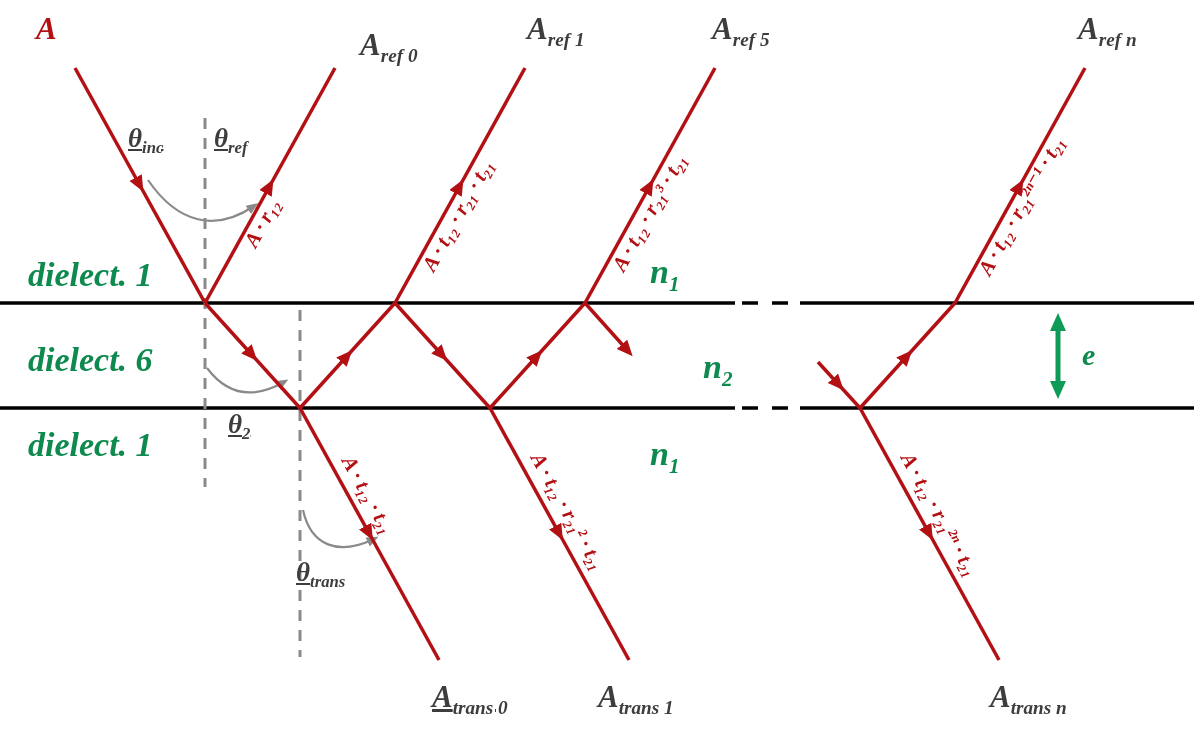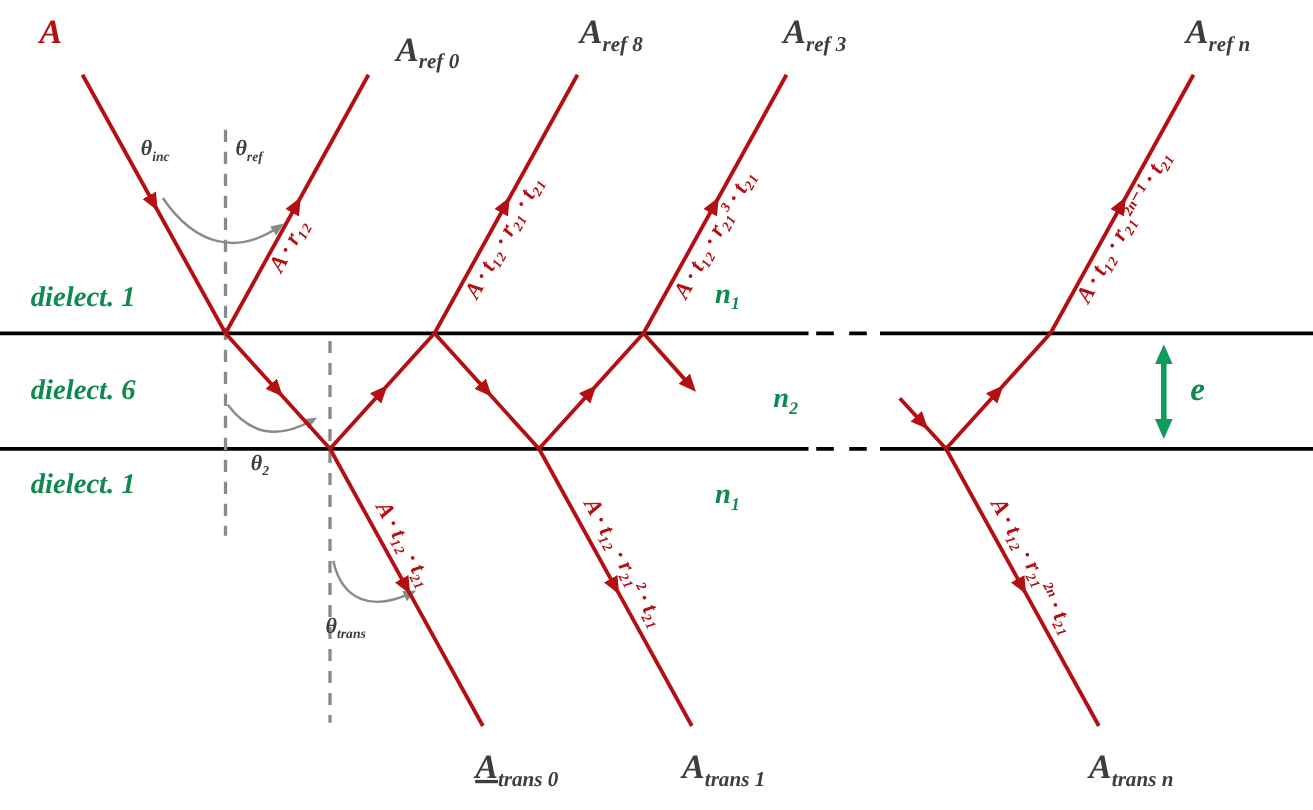--- a/index.html
+++ b/index.html
@@ -5,23 +5,23 @@
   html,body { margin:0; padding:0; background:#ffffff; }
   .stage {
     position:relative; width:1194px; height:736px; background:#ffffff;
     font-family:"Liberation Serif","DejaVu Serif",serif; overflow:hidden;
   }
   .stage svg { position:absolute; left:0; top:0; }
   .lbl { position:absolute; font-style:italic; white-space:nowrap; line-height:1.1; }
   .amp { font-size:31px; color:#3d3d3d; font-weight:600; }
   .amp sub { font-size:0.62em; }
   .red-txt { color:#b31014; }
-  .green { color:#0e8a4f; font-size:26px; font-weight:700; }
+  .green { color:#0e8a4f; font-size:34px; font-weight:700; }
   .green sub { font-size:0.62em; }
-  .angle { font-size:20px; color:#3d3d3d; font-weight:600; }
+  .angle { font-size:27px; color:#3d3d3d; font-weight:600;text-decoration:underline; }
   .angle sub { font-size:0.62em; }
   .ray-lbl {
     font-size:21px; color:#b31014; font-weight:600;
     transform-origin:left center;
   }
   .e-lbl { font-size:30px; }
 </style>
 </head>
 <body>
 
@@ -70,25 +70,25 @@
       <polyline points="860,408 929.5,534 999,660" marker-mid="url(#arrR)"></polyline>
       <polyline points="860,408 907.5,355.5 955,303" marker-mid="url(#arrR)"></polyline>
       <polyline points="955,303 1020,185.5 1085,68" marker-mid="url(#arrR)"></polyline>
     </g>
 
     <line x1="1058" y1="322" x2="1058" y2="390" stroke="#0e9a57" stroke-width="5" marker-start="url(#arrE)" marker-end="url(#arrE)"></line>
   </svg>
 
   <div class="lbl amp red-txt" style="left:36px; top:12px;"><span>A</span></div>
   <div class="lbl amp" style="left:340px; top:28px;margin-left:20px;"><span>A</span><sub>ref 0</sub></div>
-  <div class="lbl amp" style="left:527px; top:12px;"><span>A</span><sub>ref 8</sub></div>
-  <div class="lbl amp" style="left:712px; top:12px;"><span>A</span><sub>ref 3</sub></div>
+  <div class="lbl amp" style="left:527px; top:12px;"><span>A</span><sub>ref 1</sub></div>
+  <div class="lbl amp" style="left:712px; top:12px;"><span>A</span><sub>ref 5</sub></div>
   <div class="lbl amp" style="left:1078px; top:12px;"><span>A</span><sub>ref n</sub></div>
   <div class="lbl amp" style="left:432px; top:680px;text-decoration:underline;"><span>A</span><sub>trans 0</sub></div>
-  <div class="lbl amp" style="left:620px; top:680px;text-align:right;"><span>A</span><sub>trans 1</sub></div>
+  <div class="lbl amp" style="left:598px; top:680px;text-align:right;"><span>A</span><sub>trans 1</sub></div>
   <div class="lbl amp" style="left:990px; top:680px;font-family:Liberation Serif, serif;"><span>A</span><sub>trans n</sub></div>
 
   <div class="lbl green" style="left:28px; top:256px;"><span>dielect. 1</span></div>
   <div class="lbl green" style="left:28px; top:341px;"><span>dielect. 6</span></div>
   <div class="lbl green" style="left:28px; top:426px;"><span>dielect. 1</span></div>
   <div class="lbl green" style="left:650px; top:253px;"><span>n</span><sub>1</sub></div>
   <div class="lbl green" style="left:658px; top:348px;margin-left:45px;"><span>n</span><sub>2</sub></div>
   <div class="lbl green" style="left:650px; top:435px;"><span>n</span><sub>1</sub></div>
   <div class="lbl green e-lbl" style="left:1082px; top:338px;"><span>e</span></div>
 

